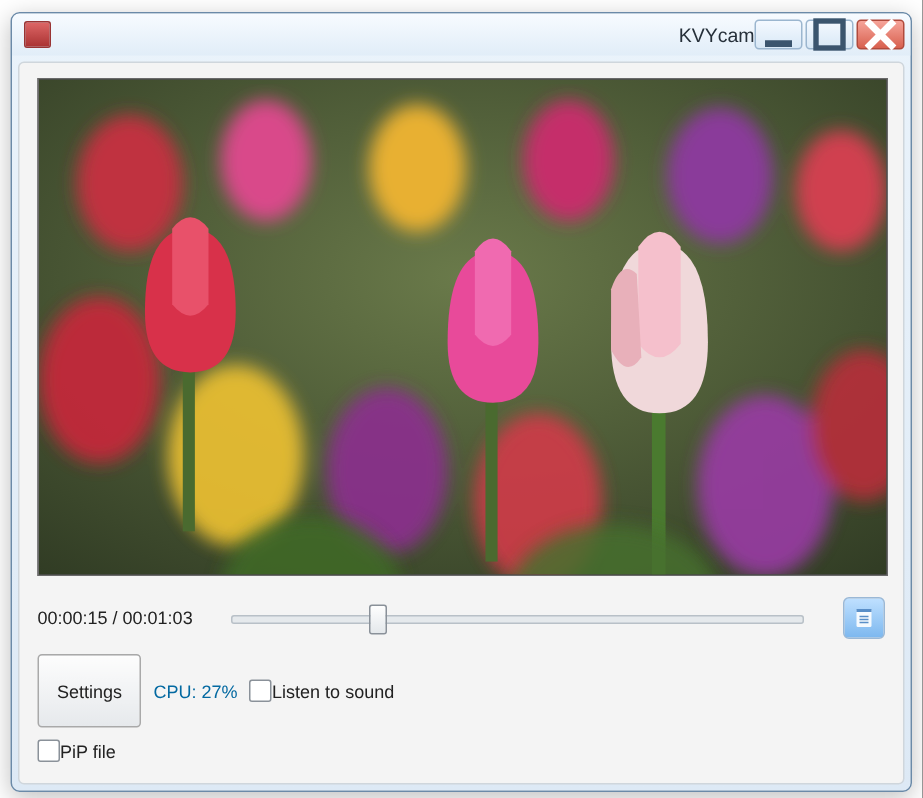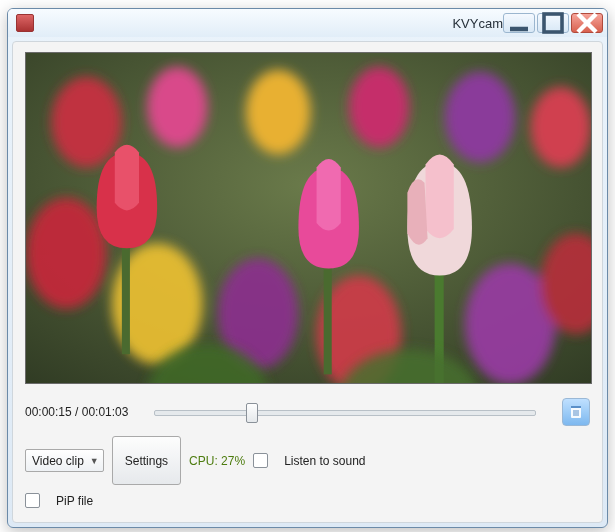--- a/index.html
+++ b/index.html
@@ -168,27 +168,27 @@
     border-radius: 3px;
     background: linear-gradient(#fdfdfd, #e6e9ec);
     font-size: 12px;
     color: #222;
     display: flex;
     align-items: center;
     justify-content: center;
   }
   .cpu-label {
     font-size: 12px;
-    color: #4d7c0f;
+    color: #0369a1;
     white-space: nowrap;
   }
   .checkbox {
     display: flex;
     align-items: center;
-    gap: 16px;
+    gap: 0;
     font-size: 12px;
     color: #222;
   }
   .checkbox .box {
     width: 13px;
     height: 13px;
     border: 1px solid #8a9199;
     background: #fff;
     border-radius: 2px;
   }
@@ -297,24 +297,20 @@
           <rect x="3" y="2" width="10" height="12" rx="1" fill="#fff" opacity="0.9"></rect>
           <rect x="3" y="2" width="10" height="2" fill="#5a8fc8"></rect>
           <line x1="5" y1="7" x2="11" y2="7" stroke="#5a8fc8" stroke-width="1"></line>
           <line x1="5" y1="9" x2="11" y2="9" stroke="#5a8fc8" stroke-width="1"></line>
           <line x1="5" y1="11" x2="11" y2="11" stroke="#5a8fc8" stroke-width="1"></line>
         </svg>
       </div>
     </div>
 
     <div class="controls-row">
-      <div class="dropdown">
-        <span>Video clip</span>
-        <span class="chev">▼</span>
-      </div>
       <div class="btn">Settings</div>
       <div class="cpu-label">CPU: 27%</div>
       <label class="checkbox">
         <span class="box"></span>
         <span>Listen to sound</span>
       </label>
     </div>
 
     <div class="bottom-row">
       <label class="checkbox">

